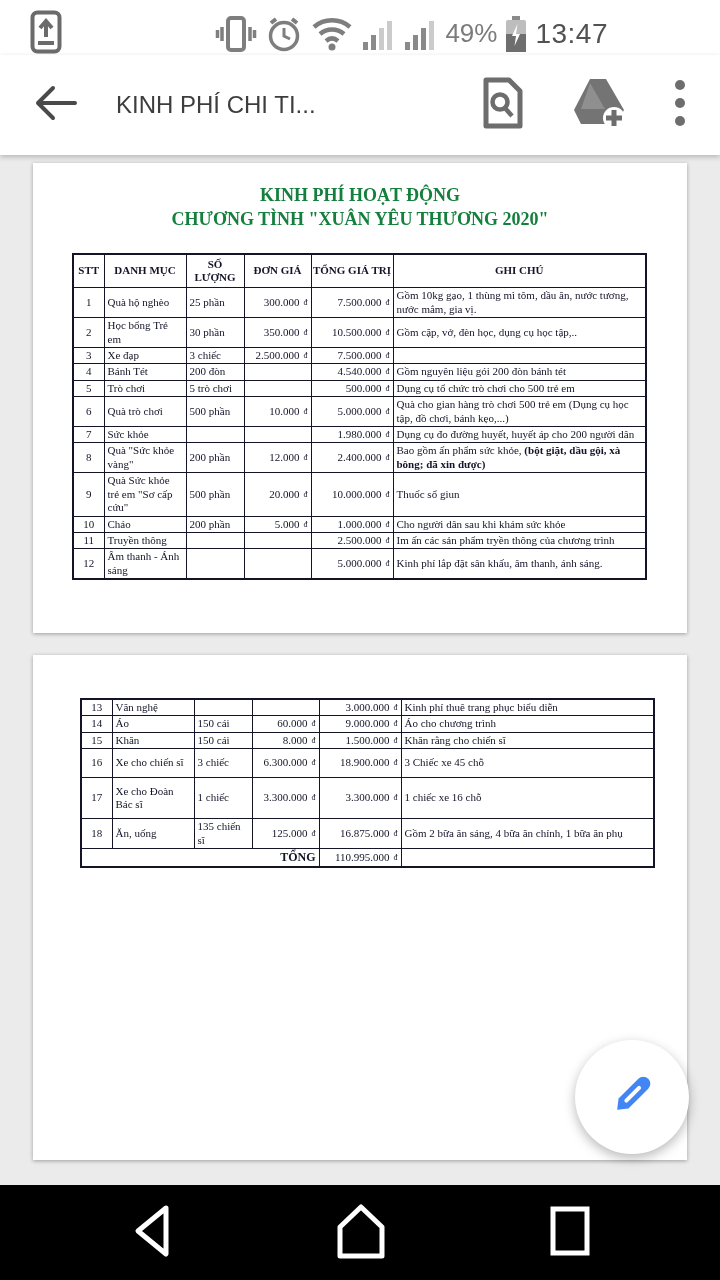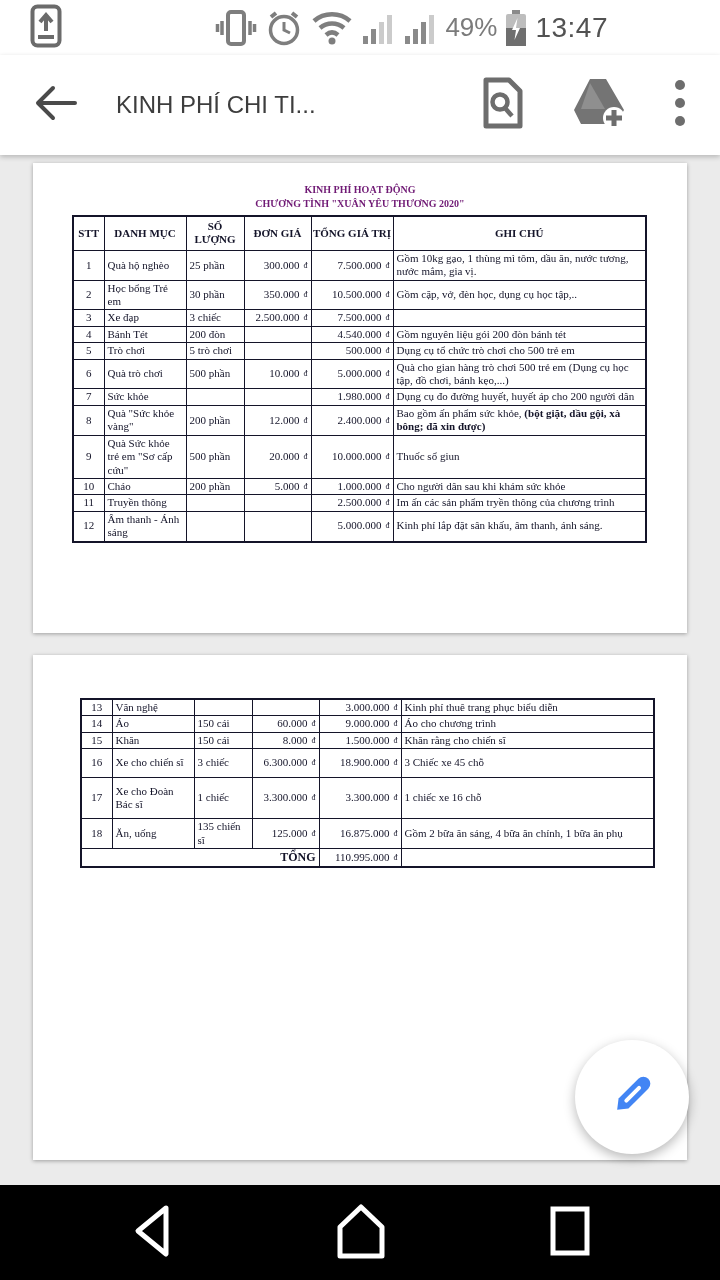--- a/index.html
+++ b/index.html
@@ -1,20 +1,20 @@
 <!DOCTYPE html>
 <html><head>
 <meta charset="utf-8">
 <style>
   html,body{margin:0;padding:0}
   body{width:720px;height:1280px;position:relative;overflow:hidden;background:#fff;
        font-family:"Liberation Sans",sans-serif;}
 
   
-  .status-bar{position:absolute;top:0;left:0;width:616px;height:55px;background:#fff;
+  .status-bar{position:absolute;top:6px;left:0;width:616px;height:55px;background:#fff;
               display:flex;align-items:center;box-sizing:border-box;padding:8px 8px;}
   .sb-left{margin-left:22px;display:flex;align-items:center;}
   .sb-right{margin-left:auto;display:flex;align-items:center;gap:8px;}
   .sb-pct{color:#7b7b7b;font-size:26px;}
   .sb-time{color:#525252;font-size:28px;letter-spacing:.5px;}
   .sb-right svg{display:block}
 
   
   .app-bar{position:absolute;top:55px;left:0;width:720px;height:100px;background:#fff;
            display:flex;align-items:center;box-sizing:border-box;padding:0 28px;
@@ -26,26 +26,26 @@
   .ab-btn{display:flex;align-items:center;justify-content:center;}
 
   
   .content{position:absolute;top:155px;left:0;width:720px;height:1030px;background:#ebebeb;
            overflow:hidden;}
   .page{position:absolute;left:33px;width:654px;background:#fff;
         box-shadow:0 1px 4px rgba(0,0,0,.33);}
   .page1{top:8px;height:470px;}
   .page2{top:500px;height:505px;}
   .doc-title{margin-top:20px;text-align:center;font-family:"Liberation Serif",serif;
-             font-weight:bold;font-size:10px;color:#701a75;line-height:1.35;}
+             font-weight:bold;font-size:18px;color:#15803d;line-height:1.35;}
 
   table.exp{border-collapse:collapse;table-layout:fixed;width:573px;margin-left:39px;
             font-family:"Liberation Serif",serif;font-size:11px;color:#141429;
             border:2px solid #141429;}
-  .page1 table.exp{margin-top:5px;}
+  .page1 table.exp{margin-top:21px;}
   .page2 table.exp{margin-top:43px;margin-left:47px;}
   table.exp th,table.exp td{border:1px solid #141429;padding:1px 3px;vertical-align:middle;
             word-wrap:break-word;line-height:1.22;}
   table.exp th{font-weight:bold;text-align:center;padding:3px 1px;}
   td.c{text-align:center;}
   td.r{text-align:right;}
   .dong{font-size:8px;padding-left:4px;vertical-align:1px;}
   .tong-label{text-align:right;font-weight:bold;font-size:12px;padding-right:5px;}
   #tbody2 tr:nth-child(4) td,#tbody2 tr:nth-child(5) td{padding-top:7px;padding-bottom:7px;}
 

